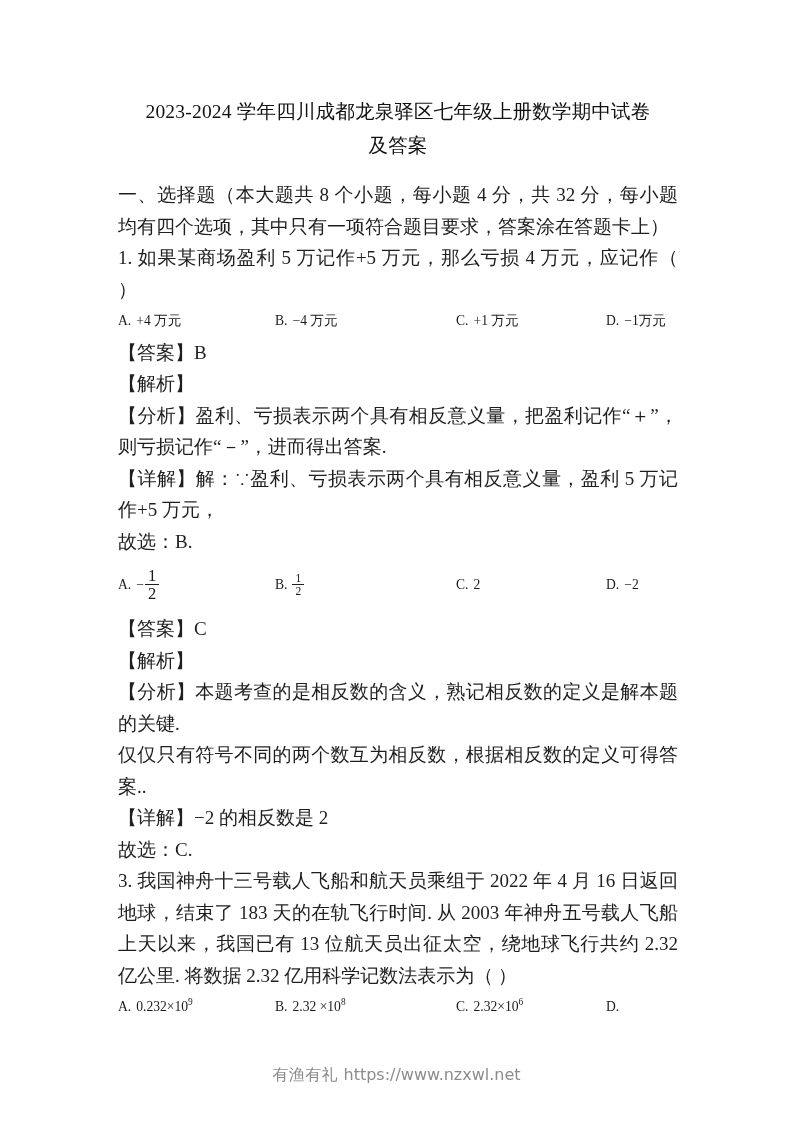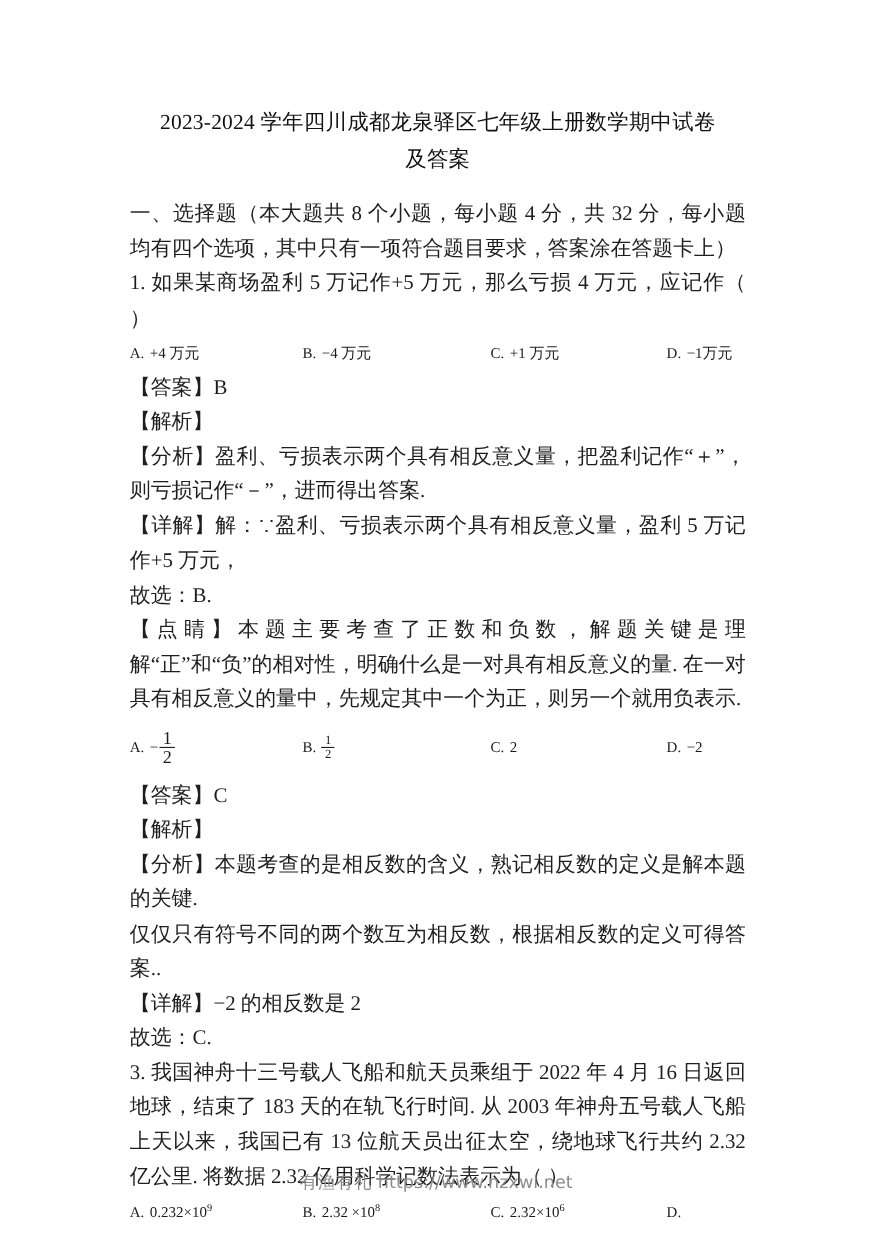--- a/index.html
+++ b/index.html
@@ -55,21 +55,21 @@
     line-height: 56px;
   }
   .opt {
     position: absolute;
     top: 0;
     white-space: nowrap;
   }
   .opt .lbl { margin-right: 5px; }
   .opt-a { left: 0px; }
   .opt-b { left: 157px; }
-  .opt-c { left: 328px; }
+  .opt-c { left: 338px; }
   .opt-d { left: 488px; }
   .sup {
     font-size: 9.4px;
     vertical-align: super;
     line-height: 0;
   }
   .frac {
     display: inline-block;
     vertical-align: middle;
     text-align: center;
@@ -130,21 +130,20 @@
       <span class="opt opt-d">
         <span class="lbl">D.</span><span>−1万元</span>
       </span>
     </div>
 
     <p class="para">【答案】B</p>
     <p class="para">【解析】</p>
     <p class="para">【分析】盈利、亏损表示两个具有相反意义量，把盈利记作“＋”，则亏损记作“－”，进而得出答案.</p>
     <p class="para">【详解】解：∵盈利、亏损表示两个具有相反意义量，盈利 5 万记作+5 万元，</p>
     <p class="para">故选：B.</p>
-    <p class="para">【点睛】本题主要考查了正数和负数，解题关键是理解“正”和“负”的相对性，明确什么是一对具有相反意义的量. 在一对具有相反意义的量中，先规定其中一个为正，则另一个就用负表示.</p>
 
 
     <div class="options-row tall">
       <span class="opt opt-a">
         <span class="lbl">A.</span><span class="neg mathtext">−</span><span class="frac big mathtext"><span class="num">1</span><span class="den">2</span></span>
       </span>
       <span class="opt opt-b">
         <span class="lbl">B.</span><span class="frac small mathtext"><span class="num">1</span><span class="den">2</span></span>
       </span>
       <span class="opt opt-c">

